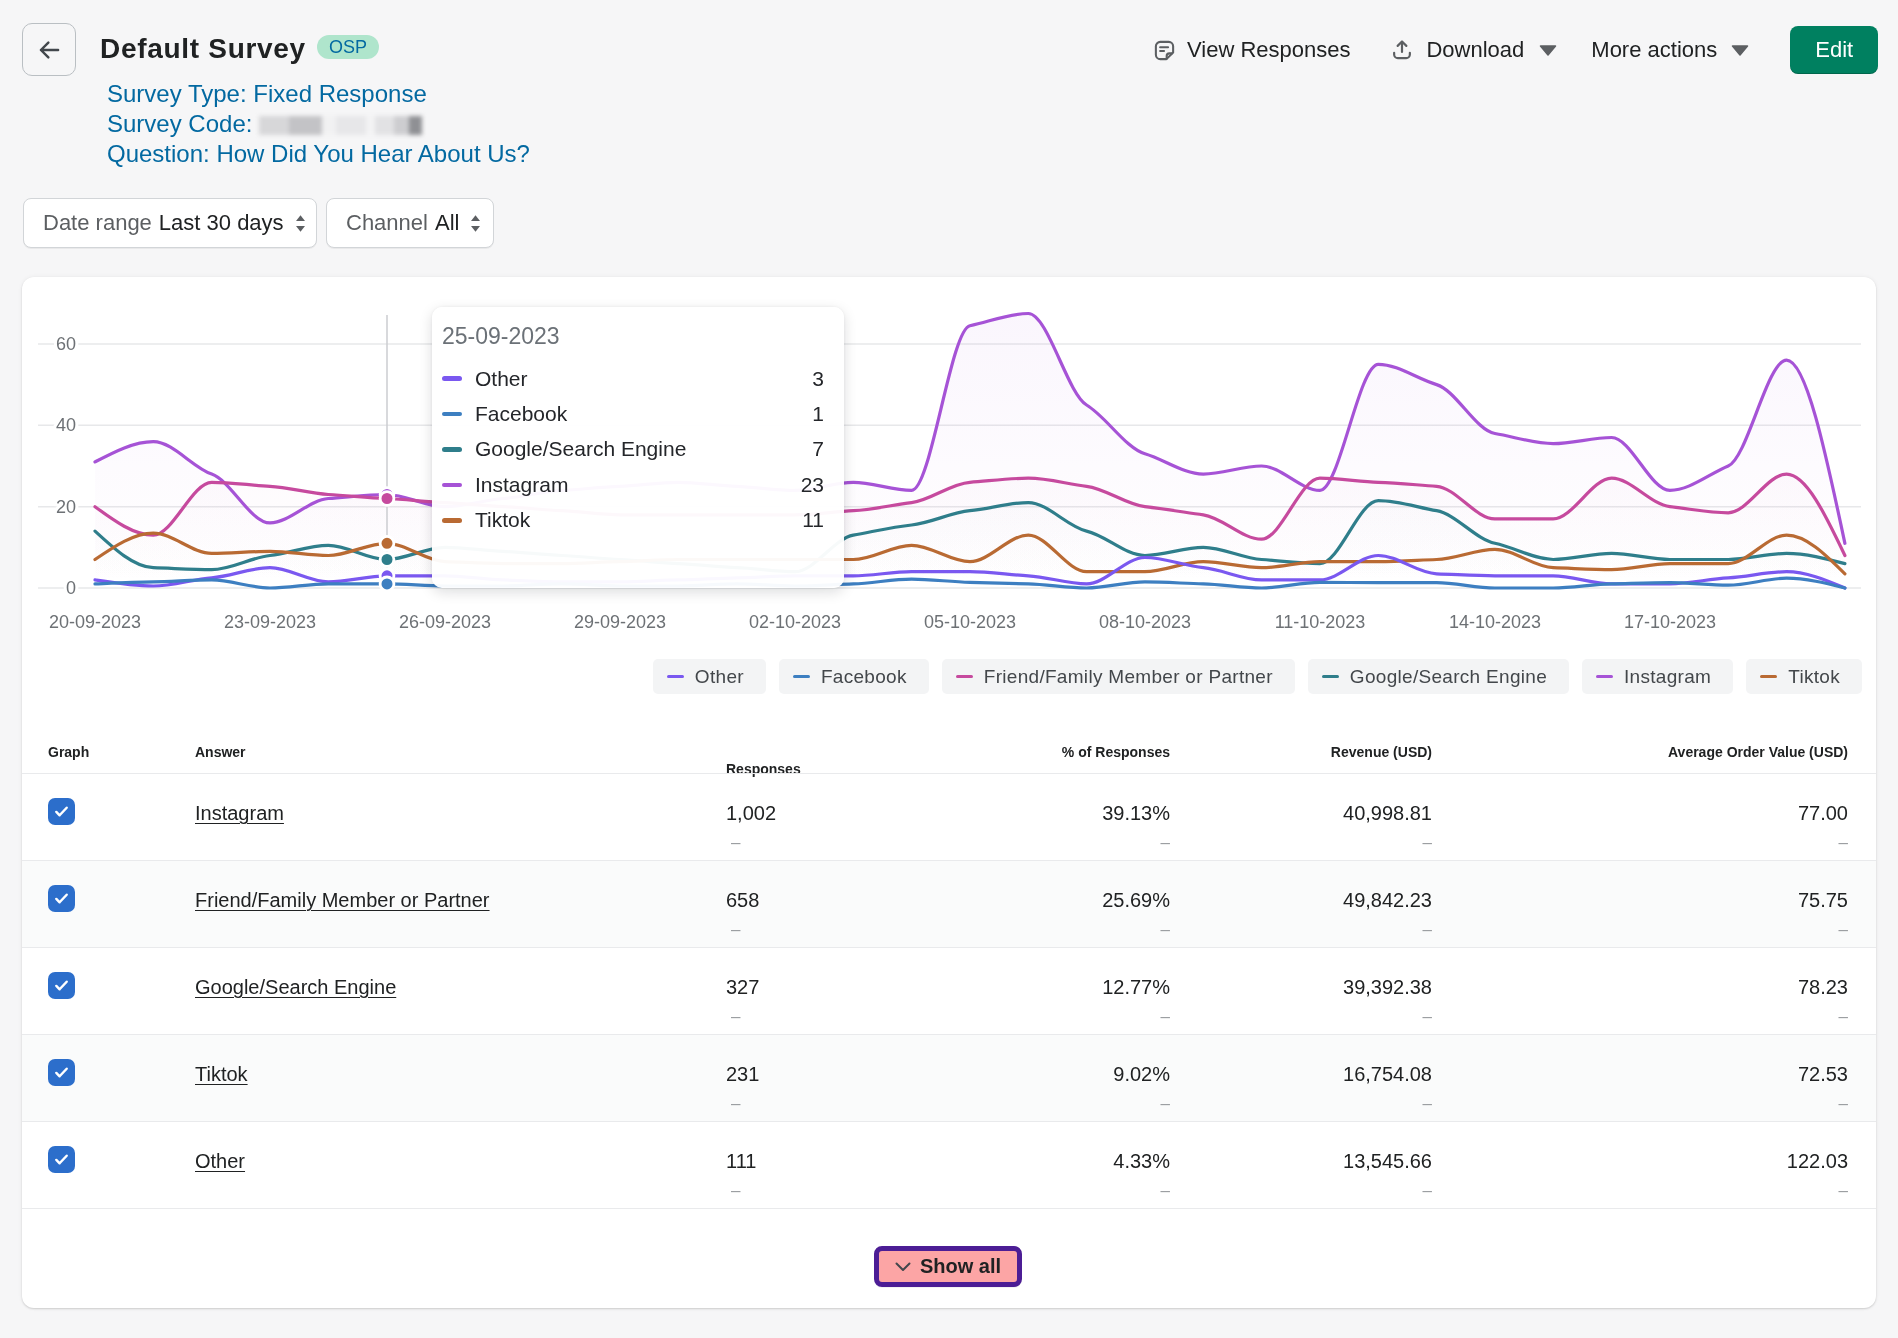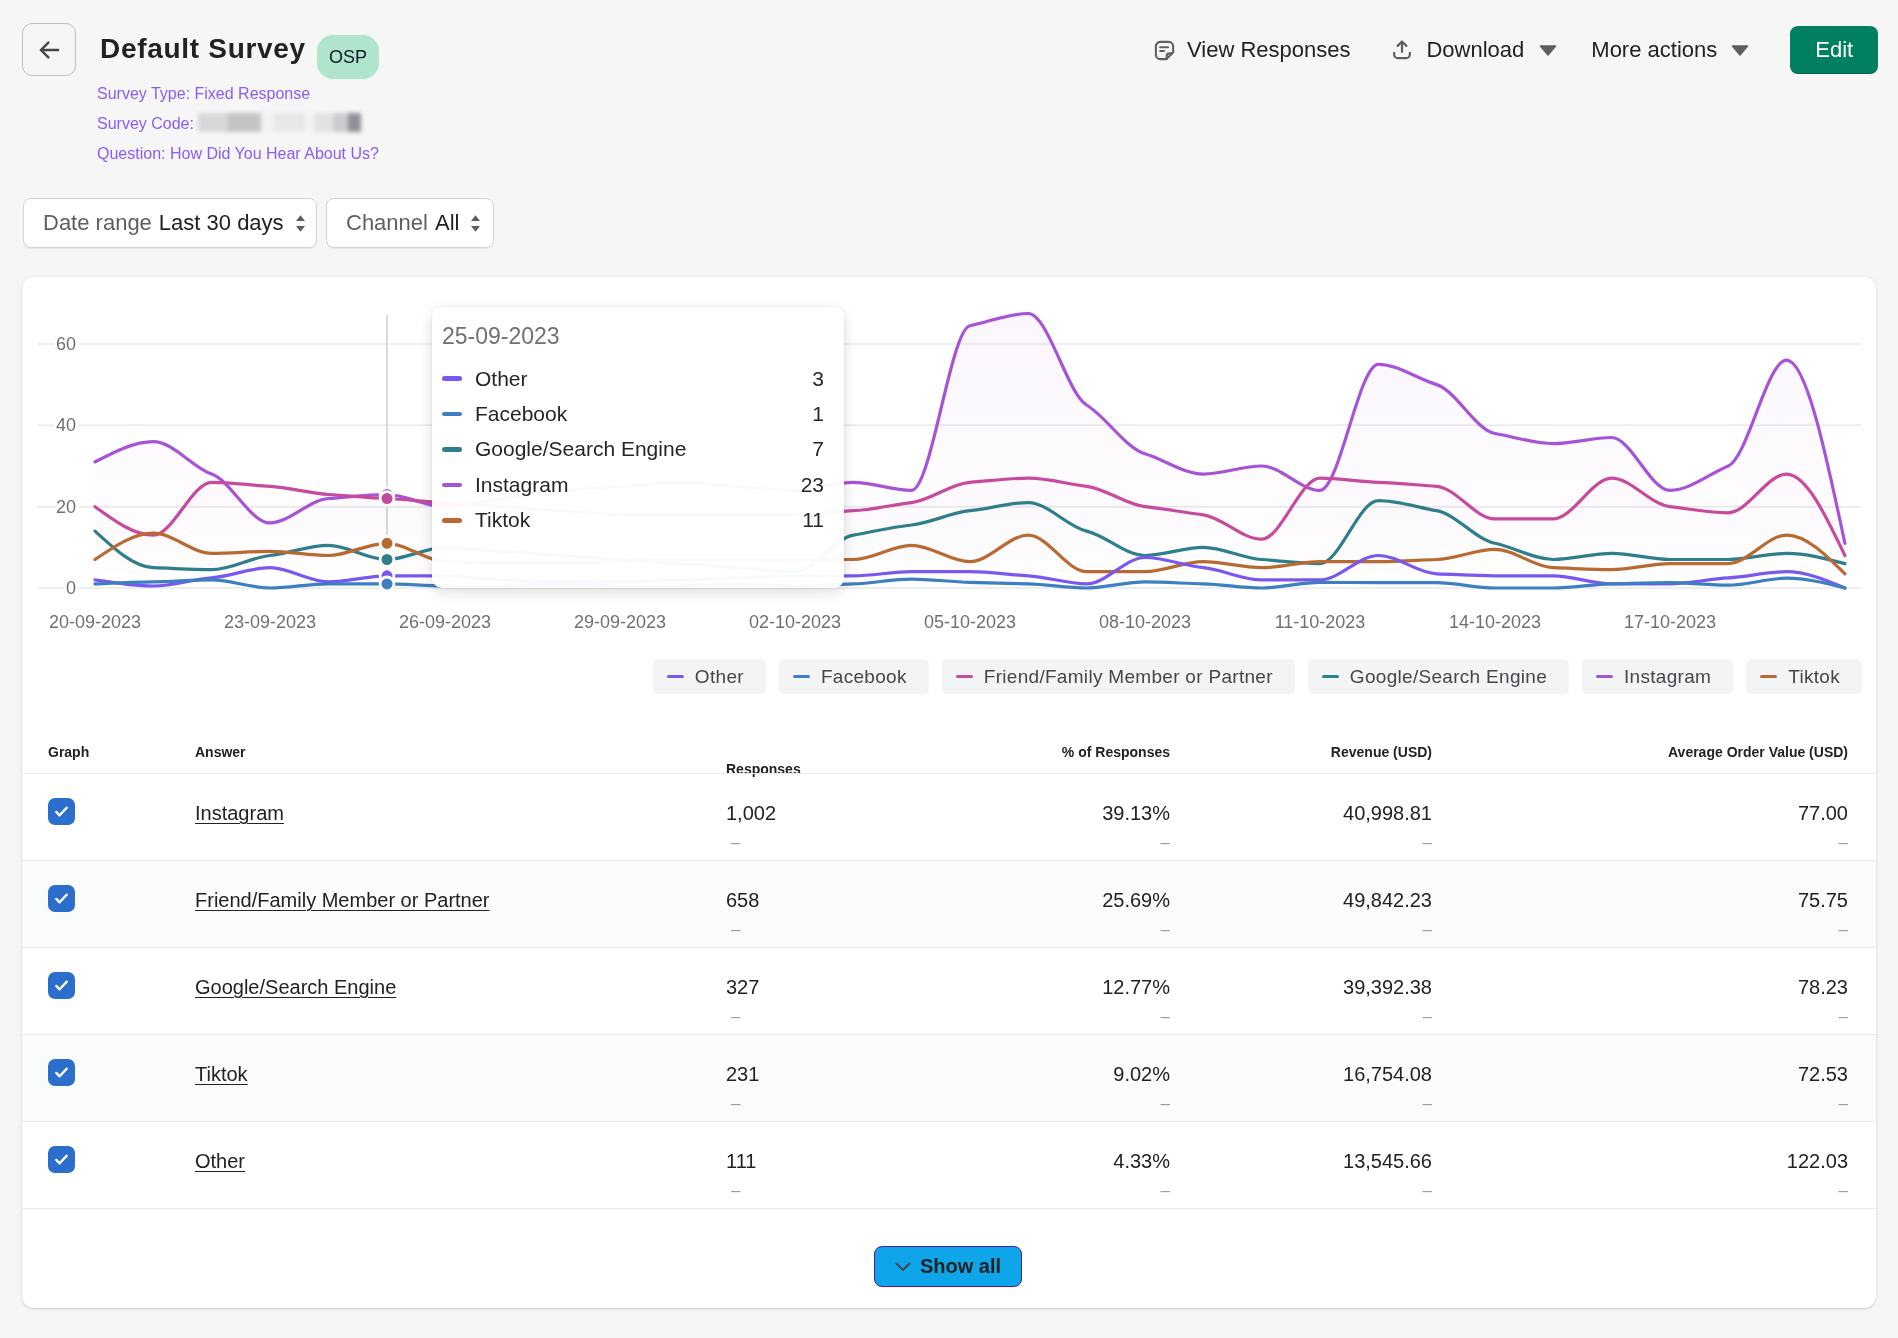--- a/index.html
+++ b/index.html
@@ -1,22 +1,22 @@
 <!DOCTYPE html>
 <html><head>
 <meta charset="utf-8">
 <style>
 * { margin:0; padding:0; box-sizing:border-box; }
 html,body { width:1898px; height:1338px; background:#f6f6f7; font-family:"Liberation Sans",sans-serif; color:#202223; overflow:hidden; position:relative; }
 .abs { position:absolute; }
 
 .backbtn { left:22px; top:23px; width:54px; height:53px; border:1px solid #babfc3; border-radius:10px; background:transparent; display:flex; align-items:center; justify-content:center; }
 .title { left:100px; top:33px; font-size:28px; font-weight:700; letter-spacing:0.7px; }
-.badge { left:317px; top:35px; width:62px; height:44px; background:#afe5cc; border-radius:16px; display:flex; align-items:center; justify-content:center; font-size:18px; font-weight:500; color:#0f172a; }
-.meta { left:97px; top:79px; font-size:16px; color:#8b5cf6; line-height:30px; }
+.badge { left:317px; top:35px; width:62px; height:24px; background:#afe5cc; border-radius:16px; display:flex; align-items:center; justify-content:center; font-size:18px; font-weight:500; color:#0369a1; }
+.meta { left:107px; top:79px; font-size:24px; color:#0369a1; line-height:30px; }
 .blurwrap { display:inline-flex; vertical-align:-3px; filter:blur(2px); }
 .blurwrap span { display:inline-block; height:19px; }
 
 .actions { top:0; left:1153px; width:738px; height:100px; display:flex; align-items:center; }
 .act { display:flex; align-items:center; font-size:22px; color:#202223; }
 .editbtn { width:88px; height:48px; background:#008060; border-radius:8px; color:#fff; font-size:22px; font-weight:500; display:flex; align-items:center; justify-content:center; box-shadow:inset 0 -1px 0 rgba(0,0,0,.2); }
 
 .filter { top:198px; height:50px; background:#fff; border:1px solid #d2d5d8; border-radius:8px; display:flex; align-items:center; font-size:22px; color:#5c5f62; box-shadow:0 1px 0 rgba(0,0,0,.05); }
 .filter b { color:#202223; font-weight:400; margin-left:7px; }
 .sorticon { margin-left:9px; }
@@ -35,21 +35,21 @@
 .pill i { width:17px; height:3.6px; border-radius:2px; margin-right:11px; flex:none; }
 
 .thead { left:22px; top:735px; width:1854px; height:38px; font-size:17px; font-weight:700; }
 .trow { left:22px; width:1854px; height:87px; border-top:1px solid #e9eaec; }
 .tr-alt { background:#fafbfb; }
 .cell { position:absolute; font-size:20px; }
 .hcell { position:absolute; font-size:14px; font-weight:700; }
 .dash { position:absolute; font-size:17px; color:#9a9da0; }
 .cb { position:absolute; left:26px; top:24px; width:27px; height:27px; background:#2c6ecb; border-radius:7px; display:flex; align-items:center; justify-content:center; }
 .alink { text-decoration:underline; text-underline-offset:3px; text-decoration-thickness:1px; }
-.showall { left:874px; top:1246px; width:148px; height:41px; background:#0ea5e9; border:1px solid #4c1d95; border-radius:8px; display:flex; align-items:center; justify-content:center; gap:9px; font-size:20px; font-weight:600; box-shadow:0 1px 0 rgba(0,0,0,.05); }
+.showall { left:874px; top:1246px; width:148px; height:41px; background:#fca5a5; border:5px solid #4c1d95; border-radius:8px; display:flex; align-items:center; justify-content:center; gap:9px; font-size:20px; font-weight:600; box-shadow:0 1px 0 rgba(0,0,0,.05); }
 </style>
 </head>
 <body>
 
 <div class="abs backbtn">
     <svg width="26" height="26" viewBox="0 0 20 20" fill="none">
       <path d="M17 10H3.8M9.5 4.3 3.8 10l5.7 5.7" stroke="#42474c" stroke-width="1.9" stroke-linecap="round" stroke-linejoin="round"></path>
     </svg>
   </div>
 <div class="abs title">Default Survey</div>

